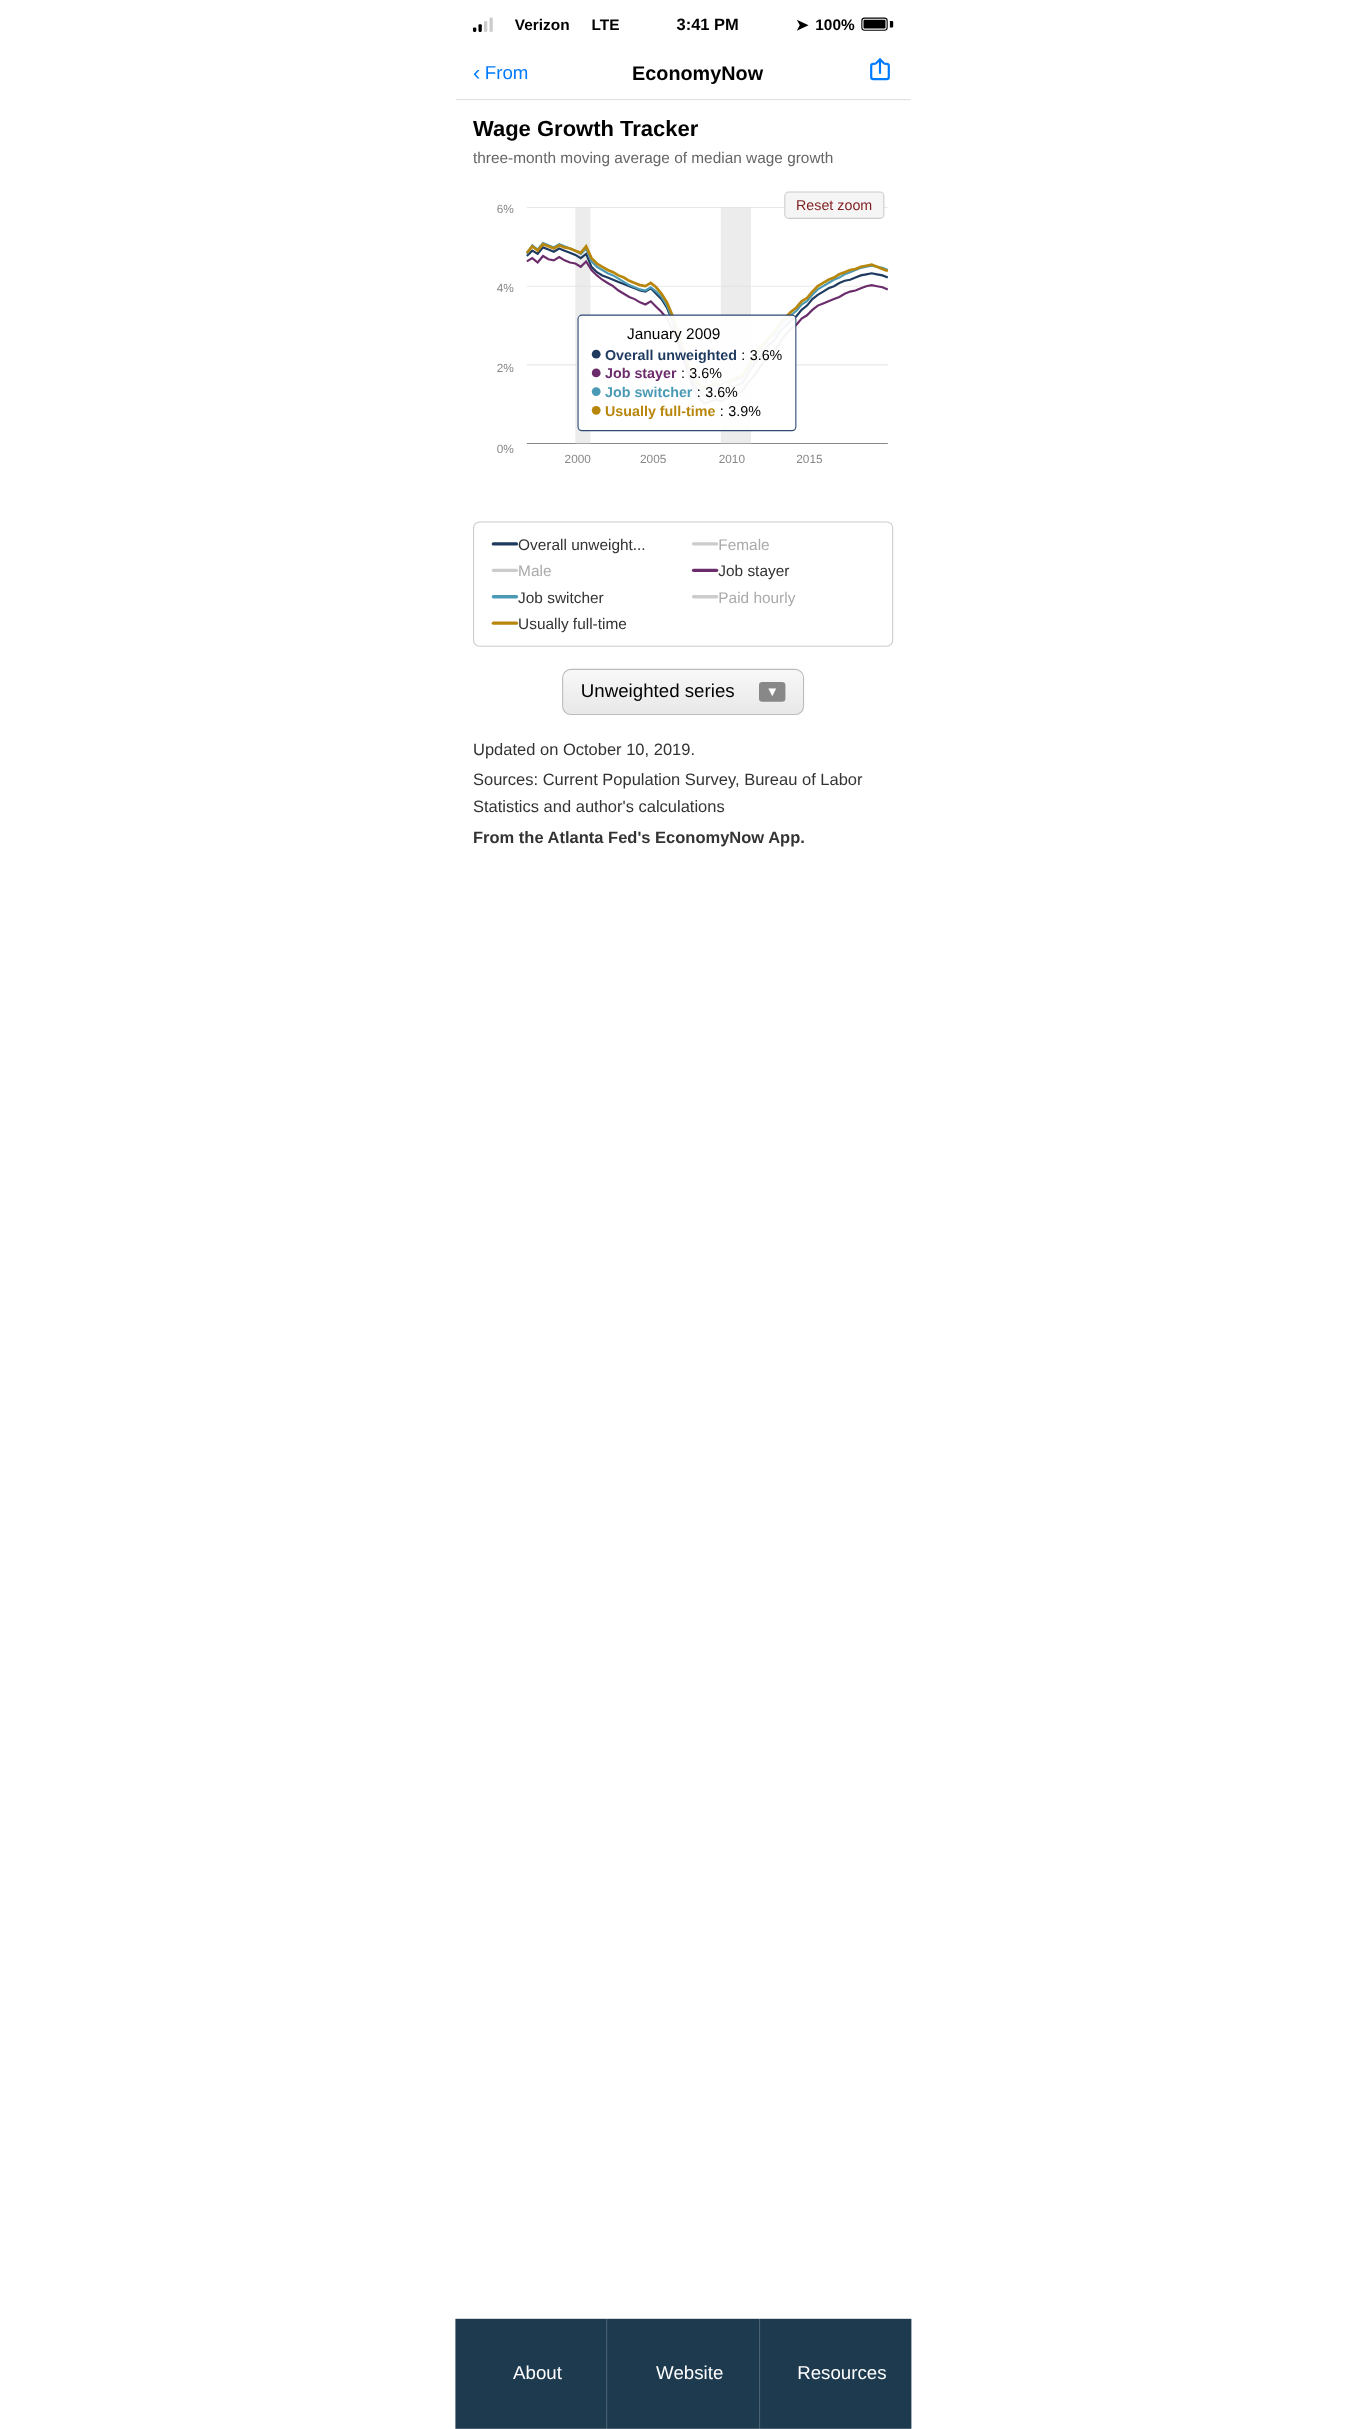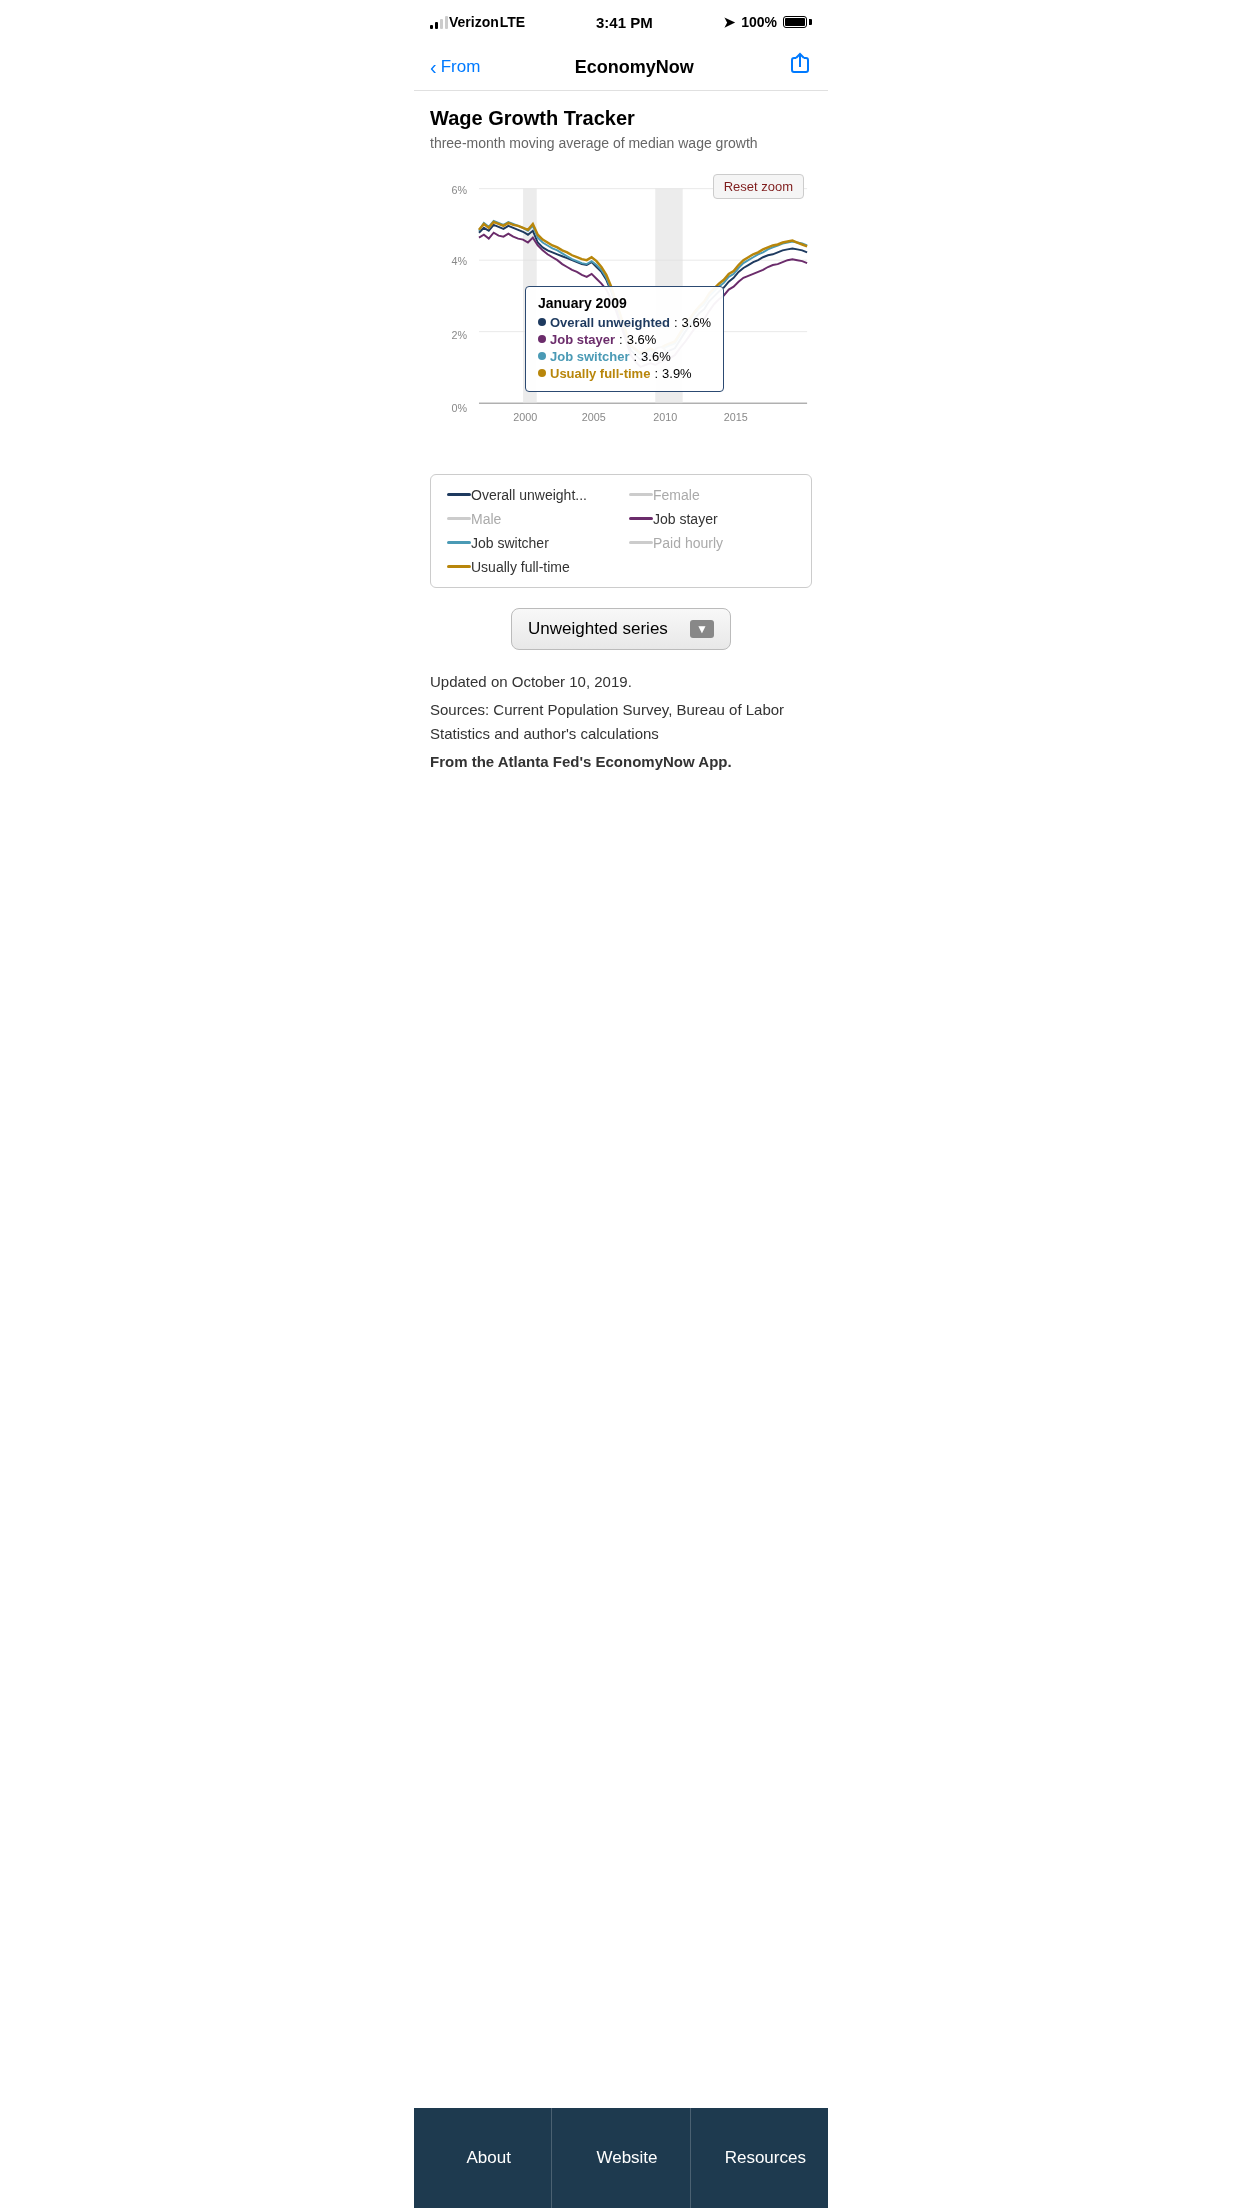--- a/index.html
+++ b/index.html
@@ -17,21 +17,21 @@
       display: flex;
       justify-content: space-between;
       align-items: center;
       padding: 4px 16px 4px 16px;
       height: 44px;
       background: #fff;
     }
     .status-left {
       display: flex;
       align-items: center;
-      gap: 1px;
+      gap: 20px;
       font-size: 14px;
       font-weight: 600;
     }
     .signal-bars {
       display: flex;
       align-items: flex-end;
       gap: 2px;
       height: 14px;
     }
     .signal-bar {
@@ -154,23 +154,24 @@
       background: rgba(255,255,255,0.95);
       border: 1.5px solid #2c4a72;
       border-radius: 4px;
       padding: 8px 12px;
       font-size: 13px;
       z-index: 20;
       min-width: 175px;
     }
     .tooltip-date {
       font-size: 14px;
-      font-weight: 700;
+      font-weight: 400;
       color: #000;
       margin-bottom: 4px;
+      margin-left: 32px;
     }
     .tooltip-row {
       display: flex;
       align-items: center;
       gap: 4px;
       margin-bottom: 2px;
     }
     .tooltip-dot {
       width: 8px;
       height: 8px;

